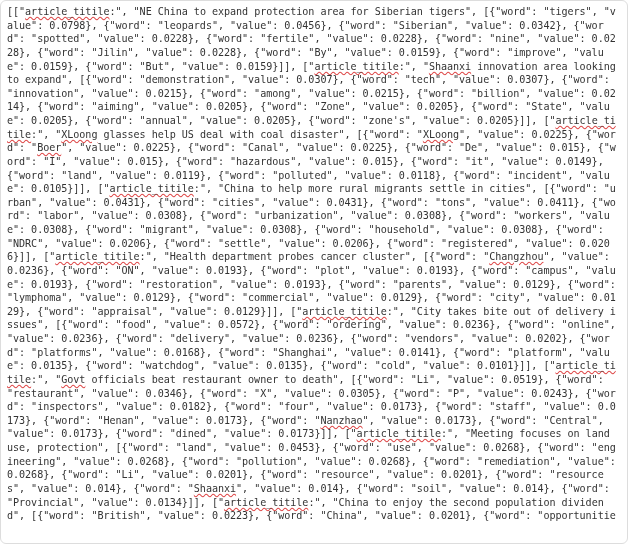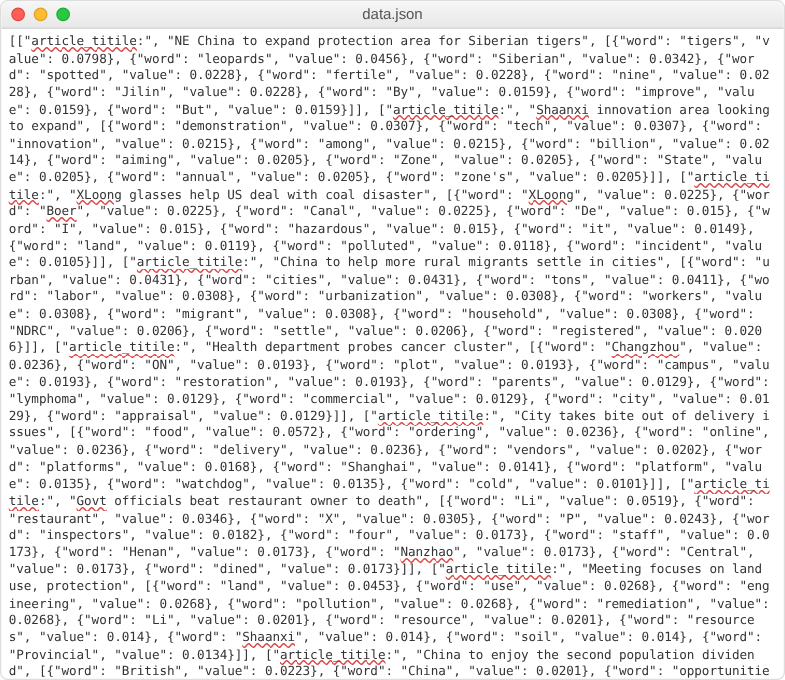--- a/index.html
+++ b/index.html
@@ -11,22 +11,14 @@
 .dot.red{background:#ff5f57;border:.5px solid #e1483f}
 .dot.yellow{background:#febc2e;border:.5px solid #e0a128}
 .dot.green{background:#28c840;border:.5px solid #1fab33}
 .title{position:absolute;left:0;right:0;text-align:center;font-size:12px;color:#555;font-family:-apple-system,Helvetica,Arial,sans-serif}
 .content{padding:4px 6px;height:calc(100% - 22px);overflow:hidden;white-space:pre-wrap;word-break:break-all}
 .mark{text-decoration:underline;text-decoration-color:#d44;text-decoration-style:wavy;color:#333}
 </style>
 </head>
 <body>
 <div class="window">
-  <div class="titlebar">
-    <div class="traffic">
-      <div class="dot red"></div>
-      <div class="dot yellow"></div>
-      <div class="dot green"></div>
-    </div>
-    <div class="title">data.json</div>
-  </div>
   <div class="content" id="content">[["<span class="mark">article_titile</span>:", "NE China to expand protection area for Siberian tigers", [{"word": "tigers", "value": 0.0798}, {"word": "leopards", "value": 0.0456}, {"word": "Siberian", "value": 0.0342}, {"word": "spotted", "value": 0.0228}, {"word": "fertile", "value": 0.0228}, {"word": "nine", "value": 0.0228}, {"word": "Jilin", "value": 0.0228}, {"word": "By", "value": 0.0159}, {"word": "improve", "value": 0.0159}, {"word": "But", "value": 0.0159}]], ["<span class="mark">article_titile</span>:", "<span class="mark">Shaanxi</span> innovation area looking to expand", [{"word": "demonstration", "value": 0.0307}, {"word": "tech", "value": 0.0307}, {"word": "innovation", "value": 0.0215}, {"word": "among", "value": 0.0215}, {"word": "billion", "value": 0.0214}, {"word": "aiming", "value": 0.0205}, {"word": "Zone", "value": 0.0205}, {"word": "State", "value": 0.0205}, {"word": "annual", "value": 0.0205}, {"word": "zone's", "value": 0.0205}]], ["<span class="mark">article_titile</span>:", "<span class="mark">XLoong</span> glasses help US deal with coal disaster", [{"word": "<span class="mark">XLoong</span>", "value": 0.0225}, {"word": "<span class="mark">Boer</span>", "value": 0.0225}, {"word": "Canal", "value": 0.0225}, {"word": "De", "value": 0.015}, {"word": "I", "value": 0.015}, {"word": "hazardous", "value": 0.015}, {"word": "it", "value": 0.0149}, {"word": "land", "value": 0.0119}, {"word": "polluted", "value": 0.0118}, {"word": "incident", "value": 0.0105}]], ["<span class="mark">article_titile</span>:", "China to help more rural migrants settle in cities", [{"word": "urban", "value": 0.0431}, {"word": "cities", "value": 0.0431}, {"word": "tons", "value": 0.0411}, {"word": "labor", "value": 0.0308}, {"word": "urbanization", "value": 0.0308}, {"word": "workers", "value": 0.0308}, {"word": "migrant", "value": 0.0308}, {"word": "household", "value": 0.0308}, {"word": "NDRC", "value": 0.0206}, {"word": "settle", "value": 0.0206}, {"word": "registered", "value": 0.0206}]], ["<span class="mark">article_titile</span>:", "Health department probes cancer cluster", [{"word": "<span class="mark">Changzhou</span>", "value": 0.0236}, {"word": "ON", "value": 0.0193}, {"word": "plot", "value": 0.0193}, {"word": "campus", "value": 0.0193}, {"word": "restoration", "value": 0.0193}, {"word": "parents", "value": 0.0129}, {"word": "lymphoma", "value": 0.0129}, {"word": "commercial", "value": 0.0129}, {"word": "city", "value": 0.0129}, {"word": "appraisal", "value": 0.0129}]], ["<span class="mark">article_titile</span>:", "City takes bite out of delivery issues", [{"word": "food", "value": 0.0572}, {"word": "ordering", "value": 0.0236}, {"word": "online", "value": 0.0236}, {"word": "delivery", "value": 0.0236}, {"word": "vendors", "value": 0.0202}, {"word": "platforms", "value": 0.0168}, {"word": "Shanghai", "value": 0.0141}, {"word": "platform", "value": 0.0135}, {"word": "watchdog", "value": 0.0135}, {"word": "cold", "value": 0.0101}]], ["<span class="mark">article_titile</span>:", "<span class="mark">Govt</span> officials beat restaurant owner to death", [{"word": "Li", "value": 0.0519}, {"word": "restaurant", "value": 0.0346}, {"word": "X", "value": 0.0305}, {"word": "P", "value": 0.0243}, {"word": "inspectors", "value": 0.0182}, {"word": "four", "value": 0.0173}, {"word": "staff", "value": 0.0173}, {"word": "Henan", "value": 0.0173}, {"word": "<span class="mark">Nanzhao</span>", "value": 0.0173}, {"word": "Central", "value": 0.0173}, {"word": "dined", "value": 0.0173}]], ["<span class="mark">article_titile</span>:", "Meeting focuses on land use, protection", [{"word": "land", "value": 0.0453}, {"word": "use", "value": 0.0268}, {"word": "engineering", "value": 0.0268}, {"word": "pollution", "value": 0.0268}, {"word": "remediation", "value": 0.0268}, {"word": "Li", "value": 0.0201}, {"word": "resource", "value": 0.0201}, {"word": "resources", "value": 0.014}, {"word": "<span class="mark">Shaanxi</span>", "value": 0.014}, {"word": "soil", "value": 0.014}, {"word": "Provincial", "value": 0.0134}]], ["<span class="mark">article_titile</span>:", "China to enjoy the second population dividend", [{"word": "British", "value": 0.0223}, {"word": "China", "value": 0.0201}, {"word": "opportunities", "value": 0.0178}, {"word": "UK", "value": 0.0178}, {"word": "economy", "value": 0.0178}, {"word": "capital", "value": 0.0134}, {"word": "labor", "value": 0.0134}, {"word": "businesses", "value": 0.0134}, {"word": "force", "value": 0.0134}, {"word": "dynamics", "value": 0.0134}]], [":", "Discharged iron turns polluted river red-brown", [{"word": "water", "value": 0.0554}, {"word": "", "value": 0.0332}, {"word": "treatment", "value": 0.0277}, {"word": "river", "value": 0.0277}, {"word": "iron", "value": 0.0277}, {"word": "P", "value": 0.0277}, {"word": "tons", "value": 0.0221}, {"word": "brown", "value": 0.0166}, {"word": "red", "value": 0.0166}, {"word": "ions", "value": 0.0166}]]]</div>
 </div>
 
 </body></html>

